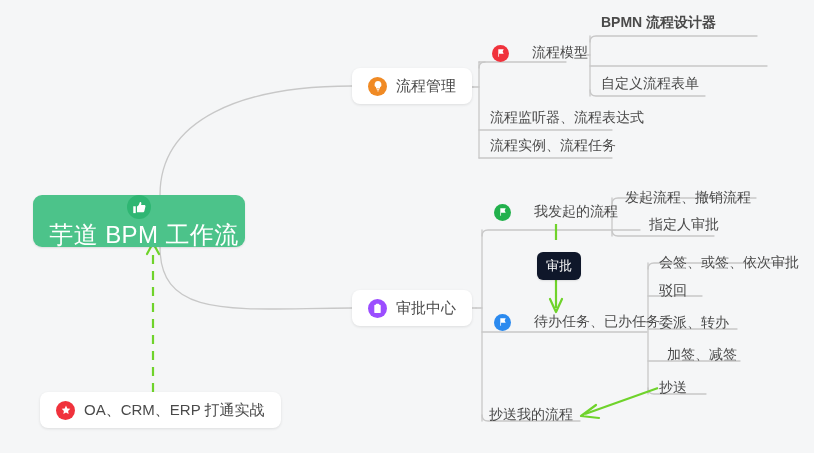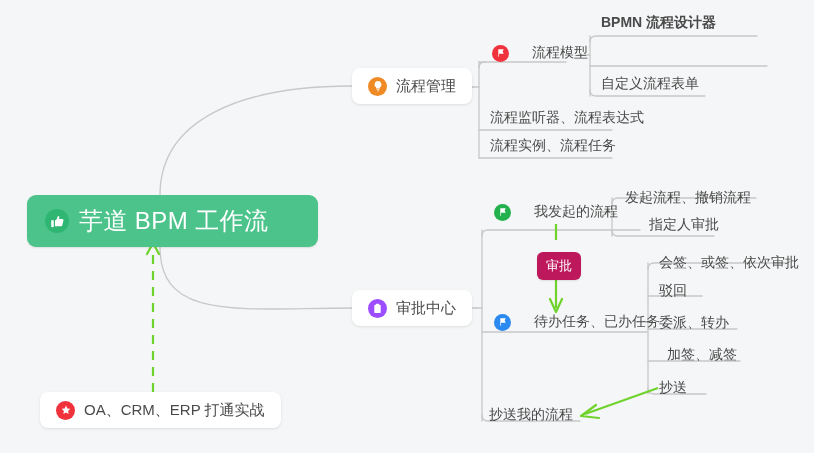--- a/index.html
+++ b/index.html
@@ -62,21 +62,21 @@
     color:#4a4a4a;
     font-size:14px;
     white-space:nowrap;
   }
   .leaf-node.has-icon .leaf-label{margin-left:23px;}
 
   
   .tag-node{
     position:absolute;
     display:flex;align-items:center;justify-content:center;
-    background:#be185d;
+    background:#0f172a;
     border-radius:6px;
     height:28px;
     padding:0 9px;
     box-shadow:0 1px 2px rgba(0,0,0,.10);
   }
   .tag-label{color:#fff;font-size:13px;white-space:nowrap;}
 
   
   .circ-icon{
     display:inline-flex;align-items:center;justify-content:center;
@@ -144,21 +144,21 @@
       <path d="M556,280 L556,308"></path>
       <path d="M550,299 L556,312 L562,299" stroke-linecap="round" stroke-linejoin="round"></path>
     </g>
 
     <g stroke="#6fd32b" stroke-width="2.2" fill="none">
       <path d="M658,388 L585,414"></path>
       <path d="M596,405 L581,416 L599,418" stroke-linecap="round" stroke-linejoin="round"></path>
     </g>
   </svg>
 
-  <div class="root-node" style="left:27px;top:195px;width:291px;">
+  <div class="root-node" style="left:33px;top:195px;width:212px;flex-direction:column;">
     <span class="circ-icon" style="width:24px;height:24px;background:#2fb673;">
       <svg width="15" height="15" viewBox="0 0 24 24" fill="#ffffff">
         <path d="M2 10h4v11H2z"></path>
         <path d="M8 10.2c1.6-.7 2.9-2.1 3.5-3.9l.6-2c.3-1 1.4-1.4 2.2-.8.5.4.8 1 .7 1.7L14.6 8h5.1c1.2 0 2.1 1.1 1.8 2.3l-1.7 7.2c-.3 1.2-1.3 2-2.5 2H8z"></path>
       </svg>
     </span>
     <span class="root-label">芋道 BPM 工作流</span>
   </div>
 
   <div class="card-node" style="left:352px;top:68px;">

